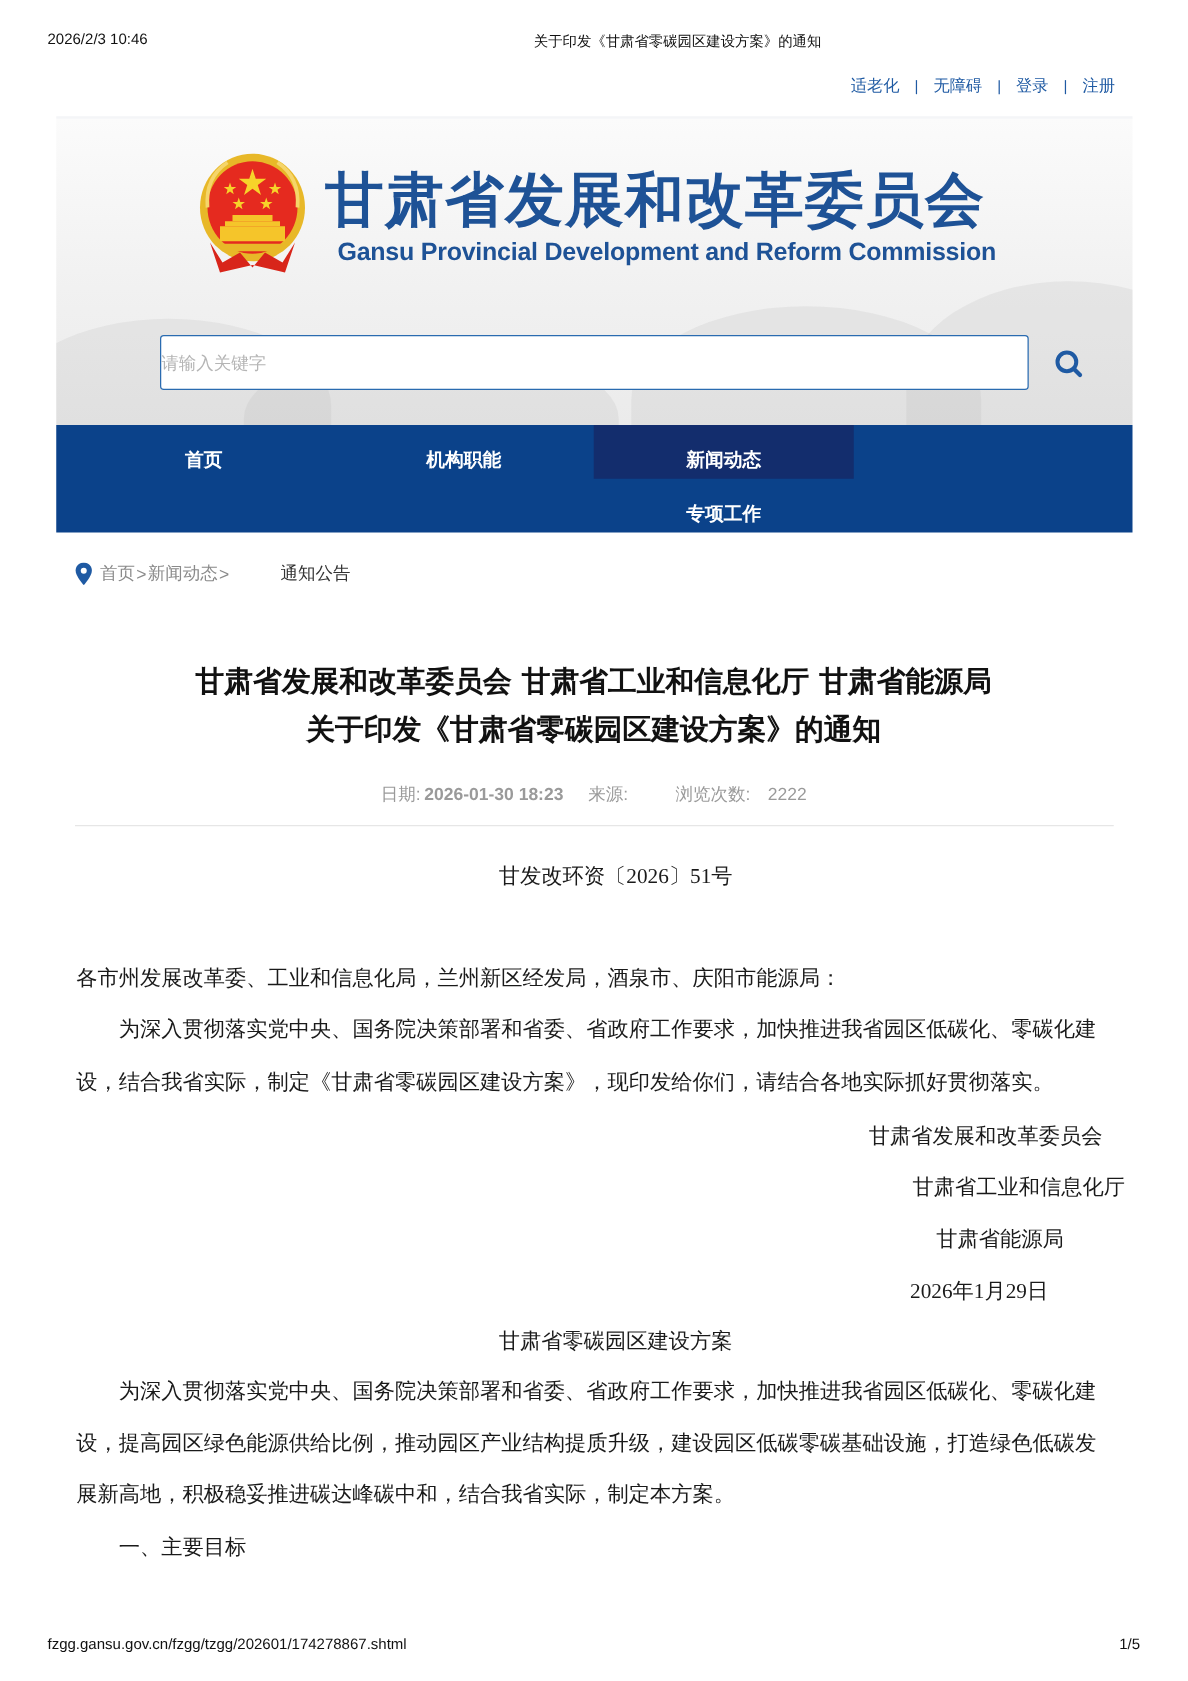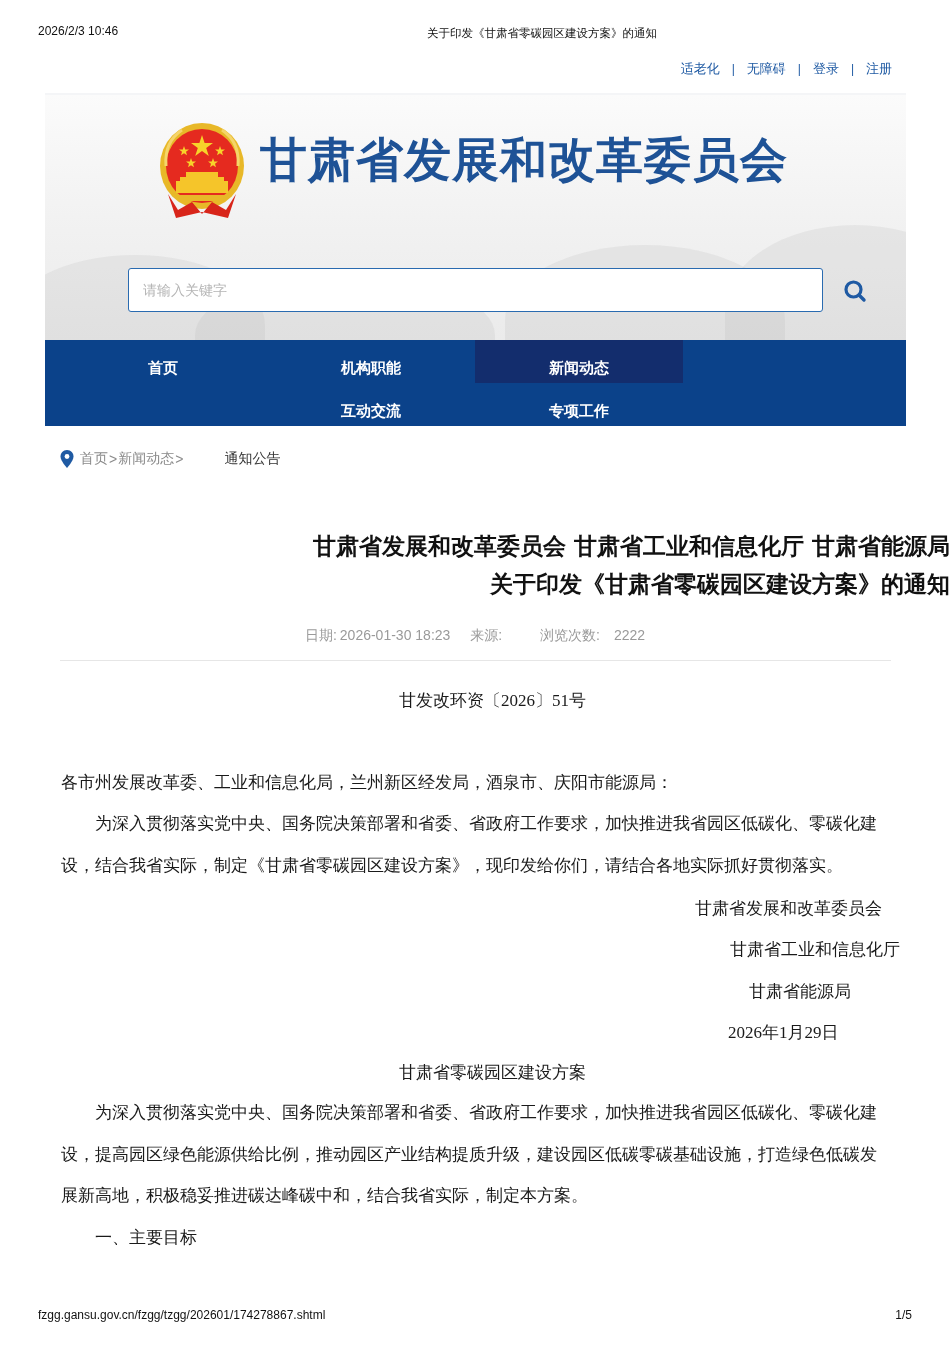--- a/index.html
+++ b/index.html
@@ -19,36 +19,36 @@
     border-top: 2px solid #f4f5f7; }
   .banner .mtn { position: absolute; border-radius: 50% 50% 0 0; background: rgba(180,180,180,0.18); }
   .emblem { position: absolute; left: 113px; top: 27px; width: 88px; height: 98px; }
   .site-name-cn { position: absolute; left: 215px; top: 34px; font-size: 47px; font-weight: bold; color: #1e5296;
     letter-spacing: 1px; font-family: "DejaVu Sans", sans-serif; }
   .site-name-en { position: absolute; left: 225px; top: 96px; font-size: 20px; font-weight: bold; color: #1e5296;
     letter-spacing: -0.2px; }
   .search-box { position: absolute; left: 83px; top: 173px; width: 695px; height: 44px; background: #fff;
     border: 1px solid #2a6bb0; border-radius: 3px; }
   .search-box input { width: 100%; height: 100%; border: none; outline: none; background: transparent;
-    padding-left: 14px; font-size: 14px; color: #333; font-family: "Liberation Sans", sans-serif; }
+    font-size: 14px; color: #333; font-family: "Liberation Sans", sans-serif; }
   .search-box input::placeholder { color: #b5b5b5; }
   .search-btn { position: absolute; left: 797px; top: 183px; width: 26px; height: 26px; cursor: pointer; }
 
   .nav { position: absolute; left: 45px; top: 340px; width: 861px; height: 86px; background: #0b428a; }
   .nav .item { position: absolute; width: 208px; height: 43px; color: #fff; font-size: 15px; font-weight: bold;
     display: flex; align-items: center; justify-content: center; cursor: pointer; }
   .nav .item.active { background: #132d6d; }
 
   .breadcrumb { position: absolute; left: 60px; top: 450px; font-size: 14px; color: #888; display: flex; align-items: center; }
   .breadcrumb .pin { width: 14px; height: 18px; margin-right: 6px; }
   .breadcrumb .crumb { color: #8a8a8a; cursor: pointer; }
   .breadcrumb .crumb.current { color: #333; cursor: default; margin-left: 40px; }
   .breadcrumb .gt { color: #8a8a8a; margin: 0 1px; }
 
-  .article-title { position: absolute; left: 0; top: 527px; width: 950px; text-align: right; font-size: 23px;
+  .article-title { position: absolute; left: 0; top: 527px; width: 950px; text-align: center; font-size: 23px;
     font-weight: bold; color: #111; line-height: 38px; font-family: "DejaVu Sans", sans-serif; }
   .meta { position: absolute; top: 627px; left: 0; width: 950px; text-align: center; font-size: 14px; color: #9a9a9a; }
   .meta span { margin: 0 8px; }
   .divider { position: absolute; left: 60px; top: 660px; width: 831px; height: 1px; background: #e6e6e6; }
 
   .doc { font-family: "Liberation Serif", "DejaVu Serif", serif; color: #1a1a1a; font-size: 17px; }
   .doc-no { position: absolute; top: 689px; left: 0; width: 985px; text-align: center; }
   .para { position: absolute; left: 61px; width: 832px; line-height: 41.5px; }
   .indent { text-indent: 34px; }
   .sig { position: absolute; }
@@ -93,35 +93,35 @@
     <polygon points="33,36 34.2,39.5 38,39.5 35,41.8 36,45.3 33,43.2 30,45.3 31,41.8 28,39.5 31.8,39.5" fill="#f7d32a"></polygon>
     <polygon points="55,36 56.2,39.5 60,39.5 57,41.8 58,45.3 55,43.2 52,45.3 53,41.8 50,39.5 53.8,39.5" fill="#f7d32a"></polygon>
     <rect x="28" y="50" width="32" height="5" fill="#f5c52a"></rect>
     <rect x="22" y="55" width="44" height="4" fill="#f5c52a"></rect>
     <rect x="18" y="59" width="52" height="12" fill="#f5c52a"></rect>
     <rect x="20" y="73" width="48" height="6" fill="#e8b828"></rect>
     <path d="M10,72 L20,88 L34,80 L44,92 L54,80 L68,88 L78,72 L70,96 L44,90 L18,96 Z" fill="#d8251a"></path>
   </svg>
 
   <div class="site-name-cn">甘肃省发展和改革委员会</div>
+  <div class="site-name-en">Gansu Provincial Development and Reform Commission</div>
 
   <div class="search-box">
     <input type="text" placeholder="请输入关键字" style="">
   </div>
   <svg class="search-btn" viewBox="0 0 26 26">
     <circle cx="11.5" cy="11.5" r="7.5" stroke="#1f5aa3" stroke-width="3.2" fill="none"></circle>
     <line x1="17" y1="17" x2="22" y2="22" stroke="#1f5aa3" stroke-width="3.4" stroke-linecap="round"></line>
   </svg>
 </div>
 
 <div class="nav">
   <div class="item" style="left:14px;top:7px;">首页</div>
   <div class="item" style="left:222px;top:7px;">机构职能</div>
   <div class="item active" style="left:430px;top:0px;height:43px;padding-top:14px;">新闻动态</div>
-  <div class="item" style="left:222px;top:50px;">互动交流</div>
   <div class="item" style="left:430px;top:50px;">专项工作</div>
 </div>
 
 <div class="breadcrumb">
   <svg class="pin" viewBox="0 0 14 18">
     <path d="M7,0 C3,0 0.5,3 0.5,6.5 C0.5,11 7,18 7,18 C7,18 13.5,11 13.5,6.5 C13.5,3 11,0 7,0 Z" fill="#1f5aa3"></path>
     <circle cx="7" cy="6.5" r="2.4" fill="#fff"></circle>
   </svg>
   <span class="crumb">首页</span>
   <span class="gt">&gt;</span>
@@ -129,21 +129,21 @@
   <span class="gt">&gt;</span>
   <span class="crumb current">通知公告</span>
 </div>
 
 <div class="article-title">
   <div>甘肃省发展和改革委员会 甘肃省工业和信息化厅 甘肃省能源局</div>
   <div>关于印发《甘肃省零碳园区建设方案》的通知</div>
 </div>
 
 <div class="meta">
-  <span><span style="margin:0 3px 0 0;">日期:</span><span style="margin:0;">2026-01-30 18:23</span></span>
+  <span><span style="margin:0 3px 0 0;">日期:</span><span style="margin:0;font-weight:bold;">2026-01-30 18:23</span></span>
   <span style="margin-right:26px;"><span style="margin:0;">来源:</span><span style="margin:0;"></span></span>
   <span><span style="margin:0 14px 0 0;">浏览次数:</span><span style="margin:0;">2222</span></span>
 </div>
 <div class="divider"></div>
 
 <div class="doc">
   <div class="doc-no">甘发改环资〔2026〕51号</div>
 
   <div class="para" style="top:762px;">各市州发展改革委、工业和信息化局，兰州新区经发局，酒泉市、庆阳市能源局：</div>
   <div class="para indent" style="top:803px;">为深入贯彻落实党中央、国务院决策部署和省委、省政府工作要求，加快推进我省园区低碳化、零碳化建设，结合我省实际，制定《甘肃省零碳园区建设方案》，现印发给你们，请结合各地实际抓好贯彻落实。</div>

